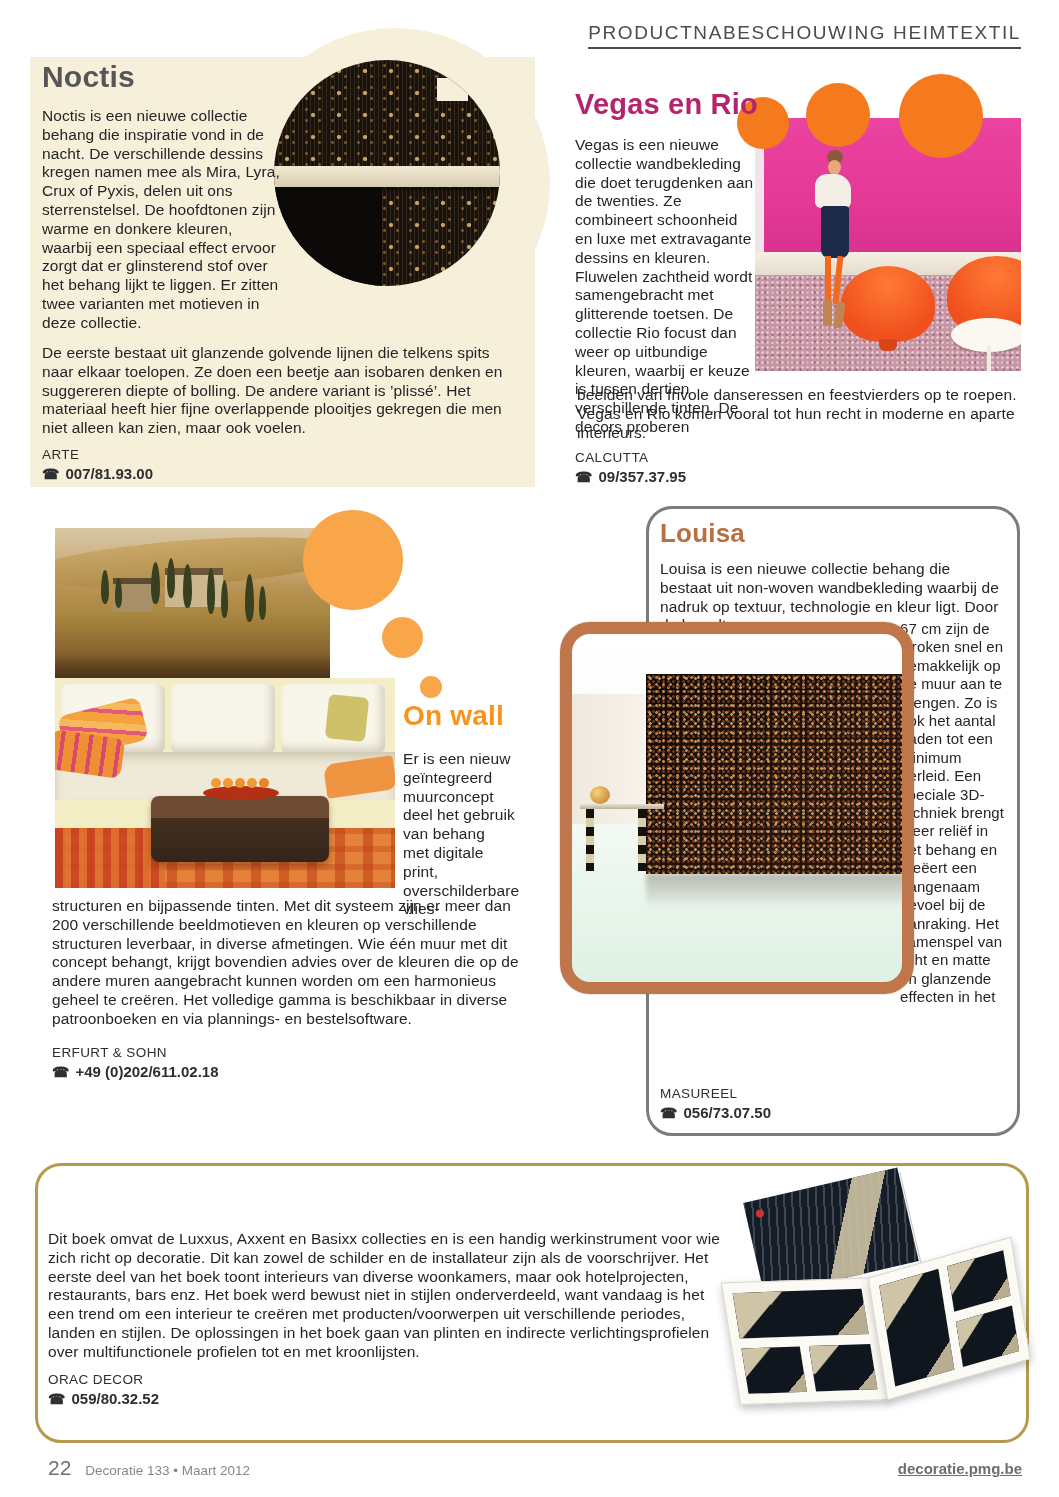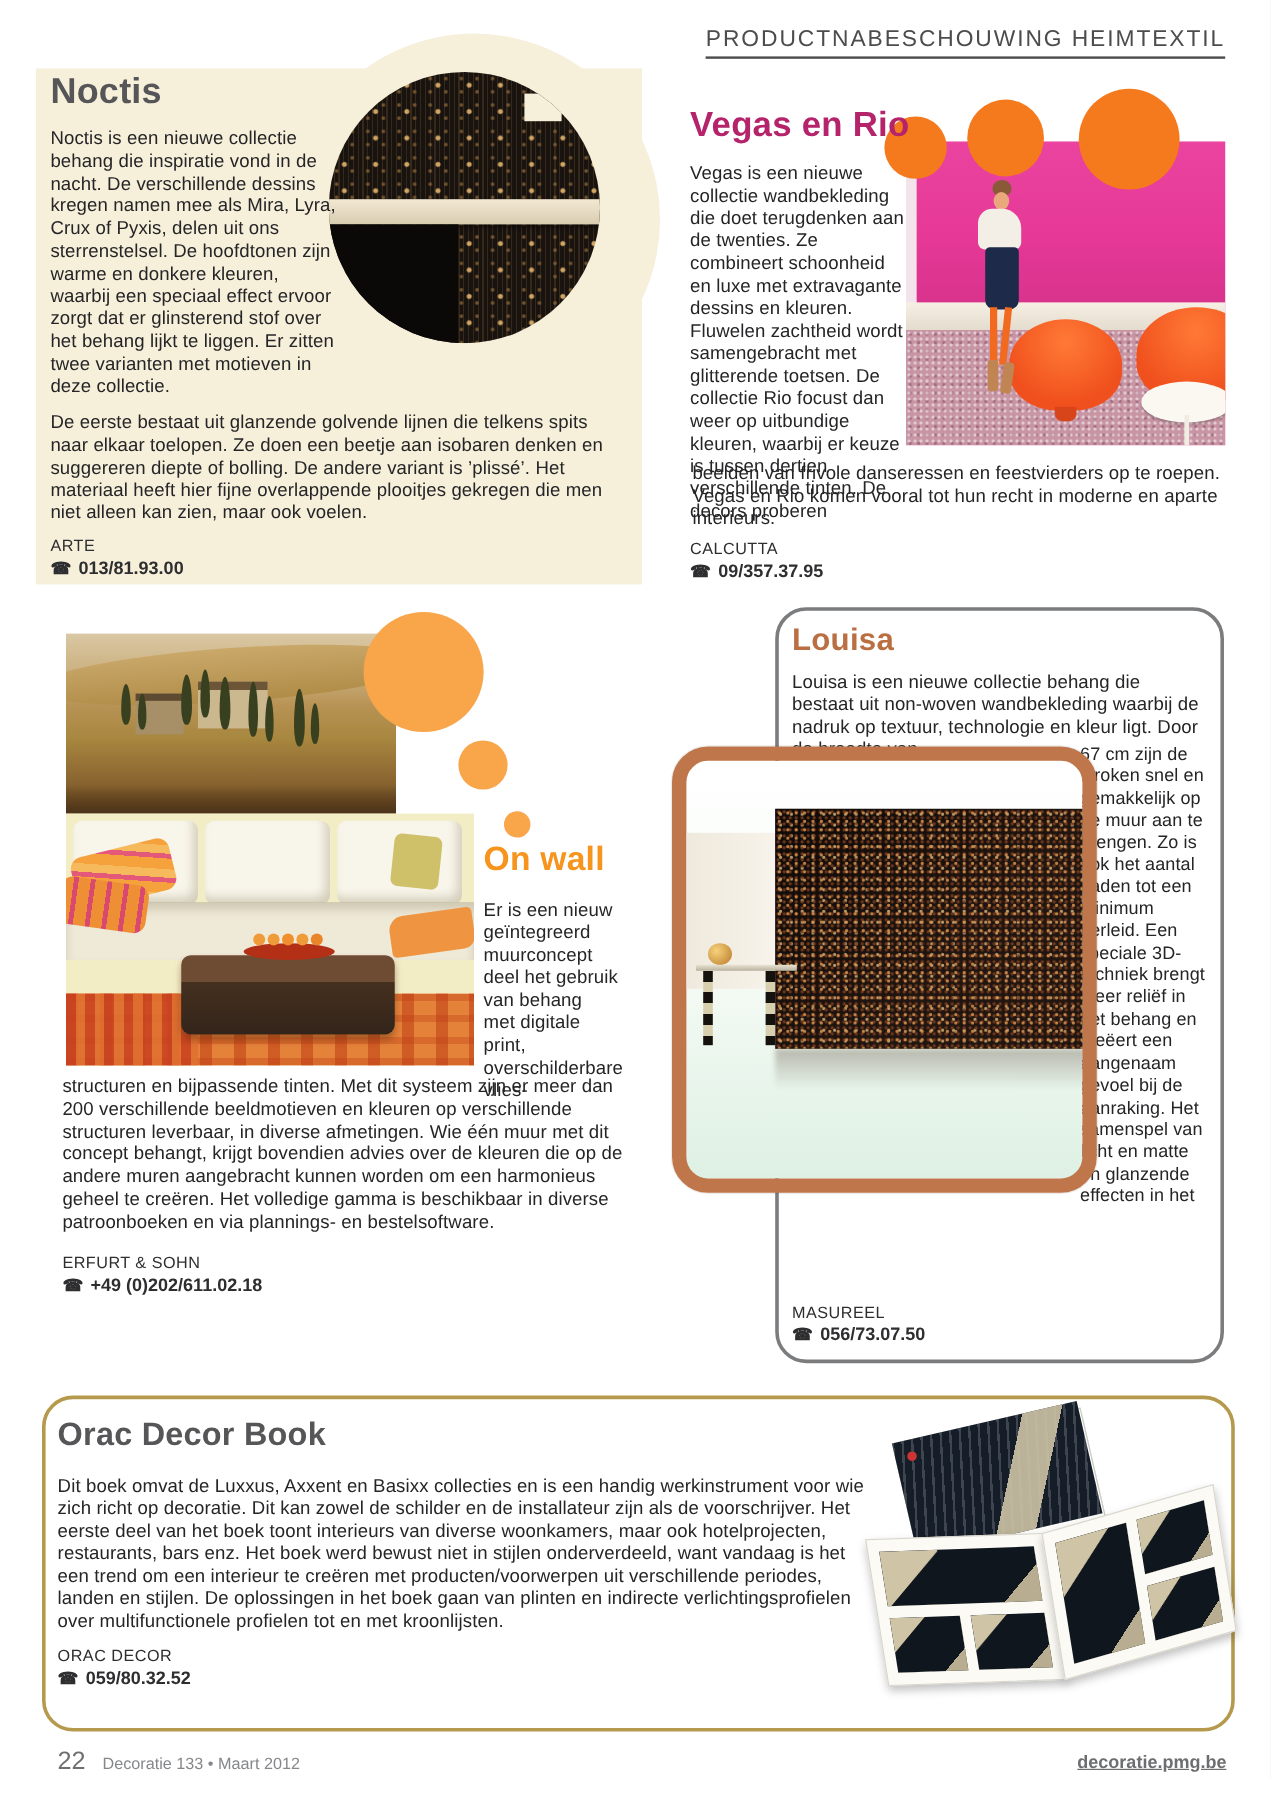--- a/index.html
+++ b/index.html
@@ -157,21 +157,21 @@
   <div class="abs noctis-photo">
     <div class="abs np-notch"></div>
     <div class="abs np-shelf"></div>
     <div class="abs np-dark"></div>
   </div>
   <div class="abs art-title t-gray" style="left:42px;top:60px;">Noctis</div>
   <div class="abs body-txt" style="left:42px;top:107px;width:240px;">Noctis is een nieuwe collectie behang die inspiratie vond in de nacht. De verschillende dessins kregen namen mee als Mira, Lyra, Crux of Pyxis, delen uit ons sterrenstelsel. De hoofdtonen zijn warme en donkere kleuren, waarbij een speciaal effect ervoor zorgt dat er glinsterend stof over het behang lijkt te liggen. Er zitten twee varianten met motieven in deze collectie.</div>
   <div class="abs body-txt" style="left:42px;top:344px;width:482px;">De eerste bestaat uit glanzende golvende lijnen die telkens spits naar elkaar toelopen. Ze doen een beetje aan isobaren denken en suggereren diepte of bolling. De andere variant is ’plissé’. Het materiaal heeft hier fijne overlappende plooitjes gekregen die men niet alleen kan zien, maar ook voelen.</div>
   <div class="abs contact" style="left:42px;top:447px;">
     <div class="brand">ARTE</div>
-    <div class="phone"><span class="ph-icon">☎</span><span>013/81.93.00</span></div>
+    <div class="phone"><span class="ph-icon">☎</span><span>007/81.93.00</span></div>
   </div>
 
   <div class="abs vegas-photo">
     <div class="abs vg-wallstrip"></div>
     <div class="abs vg-wall"></div>
     <div class="abs vg-base"></div>
     <div class="abs vg-carpet"></div>
     <div class="abs vg-chair c1">
       <div class="abs vg-chair-base"></div>
       </div>
@@ -253,21 +253,20 @@
     <div class="lw-leg" style="left:14px;top:175px;"></div>
     <div class="lw-leg" style="left:66px;top:175px;"></div>
     <div class="abs lw-lamp"></div>
   </div>
   <div class="abs contact" style="left:660px;top:1086px;">
     <div class="brand">MASUREEL</div>
     <div class="phone"><span class="ph-icon">☎</span><span>056/73.07.50</span></div>
   </div>
 
   <div class="abs orac-card"></div>
-  <div class="abs art-title t-gray" style="left:48px;top:1180px;font-size:27px;">Orac Decor Book</div>
   <div class="abs body-txt" style="left:48px;top:1230px;width:675px;">Dit boek omvat de Luxxus, Axxent en Basixx collecties en is een handig werkinstrument voor wie zich richt op decoratie. Dit kan zowel de schilder en de installateur zijn als de voorschrijver. Het eerste deel van het boek toont interieurs van diverse woonkamers, maar ook hotelprojecten, restaurants, bars enz. Het boek werd bewust niet in stijlen onderverdeeld, want vandaag is het een trend om een interieur te creëren met producten/voorwerpen uit verschillende periodes, landen en stijlen. De oplossingen in het boek gaan van plinten en indirecte verlichtingsprofielen over multifunctionele profielen tot en met kroonlijsten.</div>
   <div class="abs book-stack">
     <div class="bs-page" style="top:18px;"></div>
     <div class="bs-page" style="top:12px;"></div>
     <div class="bs-page" style="top:6px;"></div>
     <div class="bs-cover">
       <div class="bs-dot"></div>
     </div>
   </div>
   <div class="abs open-book">

